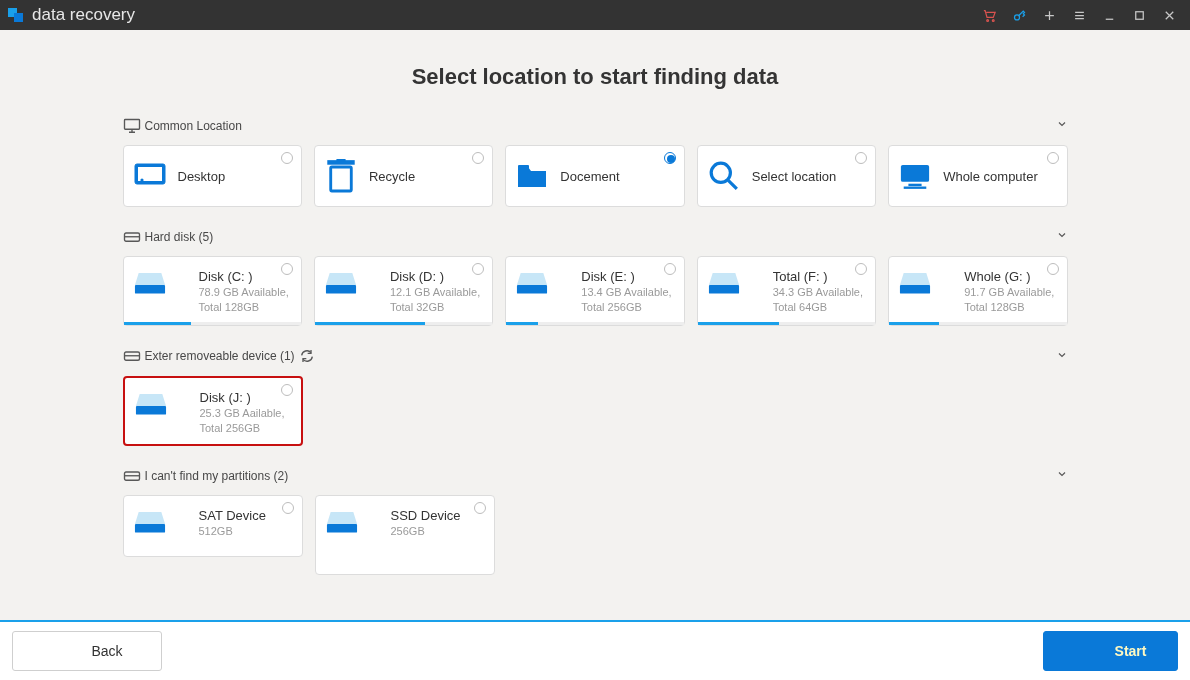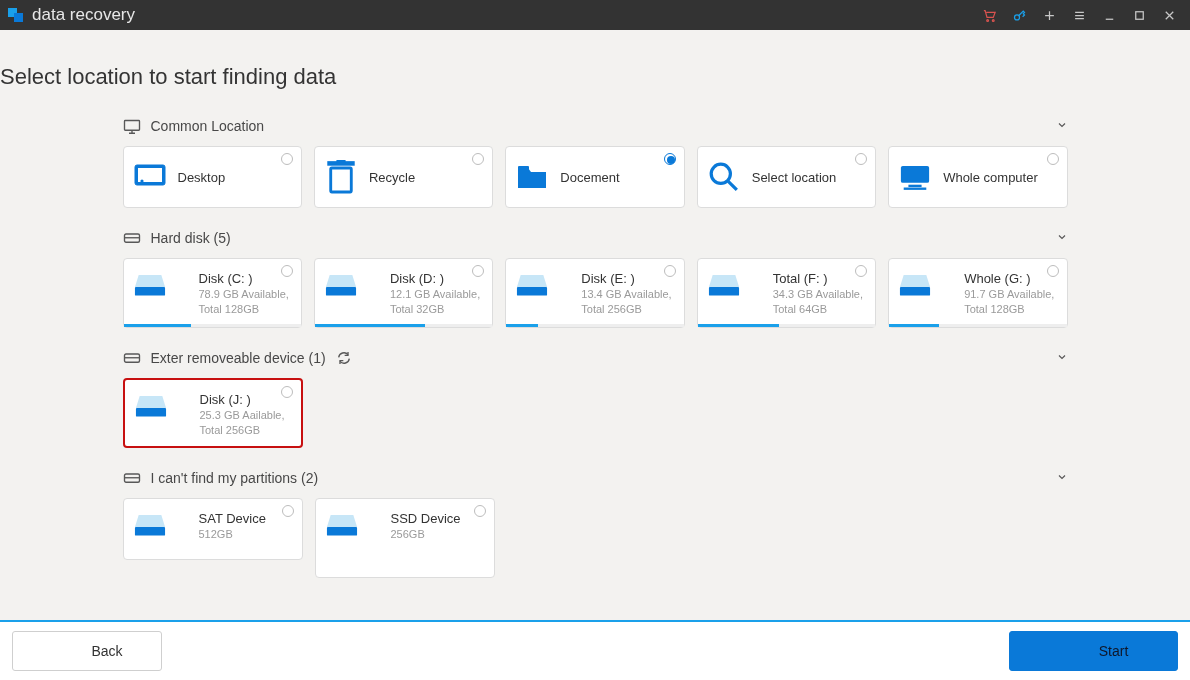--- a/index.html
+++ b/index.html
@@ -14,30 +14,30 @@
   .titlebar .title { font-size: 17px; color: #e7e7e7; }
   .titlebar .spacer { flex: 1; }
   .titlebar .tb-icon {
     width: 30px; height: 30px; display: flex; align-items: center; justify-content: center;
     cursor: pointer;
   }
   .tb-icon svg { width: 15px; height: 15px; }
 
   
   .heading {
-    text-align: left; font-size: 22px; font-weight: 400; color: #343434;
+    text-align: center; font-size: 22px; font-weight: 700; color: #343434;
     margin: 34px 0 28px 0;
   }
 
   
   .content { width: 945px; margin: 0 auto; }
 
   .section-header {
-    display: flex; align-items: center; gap: 10px; color: #484848;
-    font-size: 14px; margin: 10px 0 12px 0;
+    display: flex; align-items: center; gap: 4px; color: #484848;
+    font-size: 12px; margin: 10px 0 12px 0;
   }
   .section-header .sh-icon { width: 18px; height: 14px; display:flex; align-items:center; }
   .section-header .sh-label { flex: none; }
   .section-header .refresh { width: 16px; height: 16px; display:flex; align-items:center; }
   .section-header .chev { margin-left: auto; }
   .section-header .chev svg { width: 12px; height: 12px; }
 
   .row { display: flex; gap: 12px; }
 
   .card {
@@ -76,21 +76,21 @@
     position: absolute; left: 0; right: 0; bottom: 0; height: 60px;
     border-top: 2px solid #1aa0ea; background: #fff;
     display: flex; align-items: center; justify-content: space-between;
     padding: 0 12px;
   }
   .btn {
     height: 40px; border-radius: 3px; font-size: 14px; display:flex; align-items:center; justify-content:center;
     cursor: pointer; border: 1px solid #cfcfcf; background: #fff; color: #333; padding-left: 40px;
   }
   .btn.back { width: 150px; }
-  .btn.start { width: 169px; background: #0a79d8; color: #0f172a; border: 1px solid #0a79d8; font-weight: 400; }
+  .btn.start { width: 135px; background: #0a79d8; color: #fef9c3; border: 1px solid #0a79d8; font-weight: 700; }
 
 </style>
 </head>
 <body>
 
 <div class="titlebar">
   <span class="logo">
     <svg viewBox="0 0 16 16">
         <rect x="0" y="1" width="9" height="9" fill="#1aa0ea"></rect>
         <rect x="6" y="6" width="9" height="9" fill="#0a79d8"></rect>

